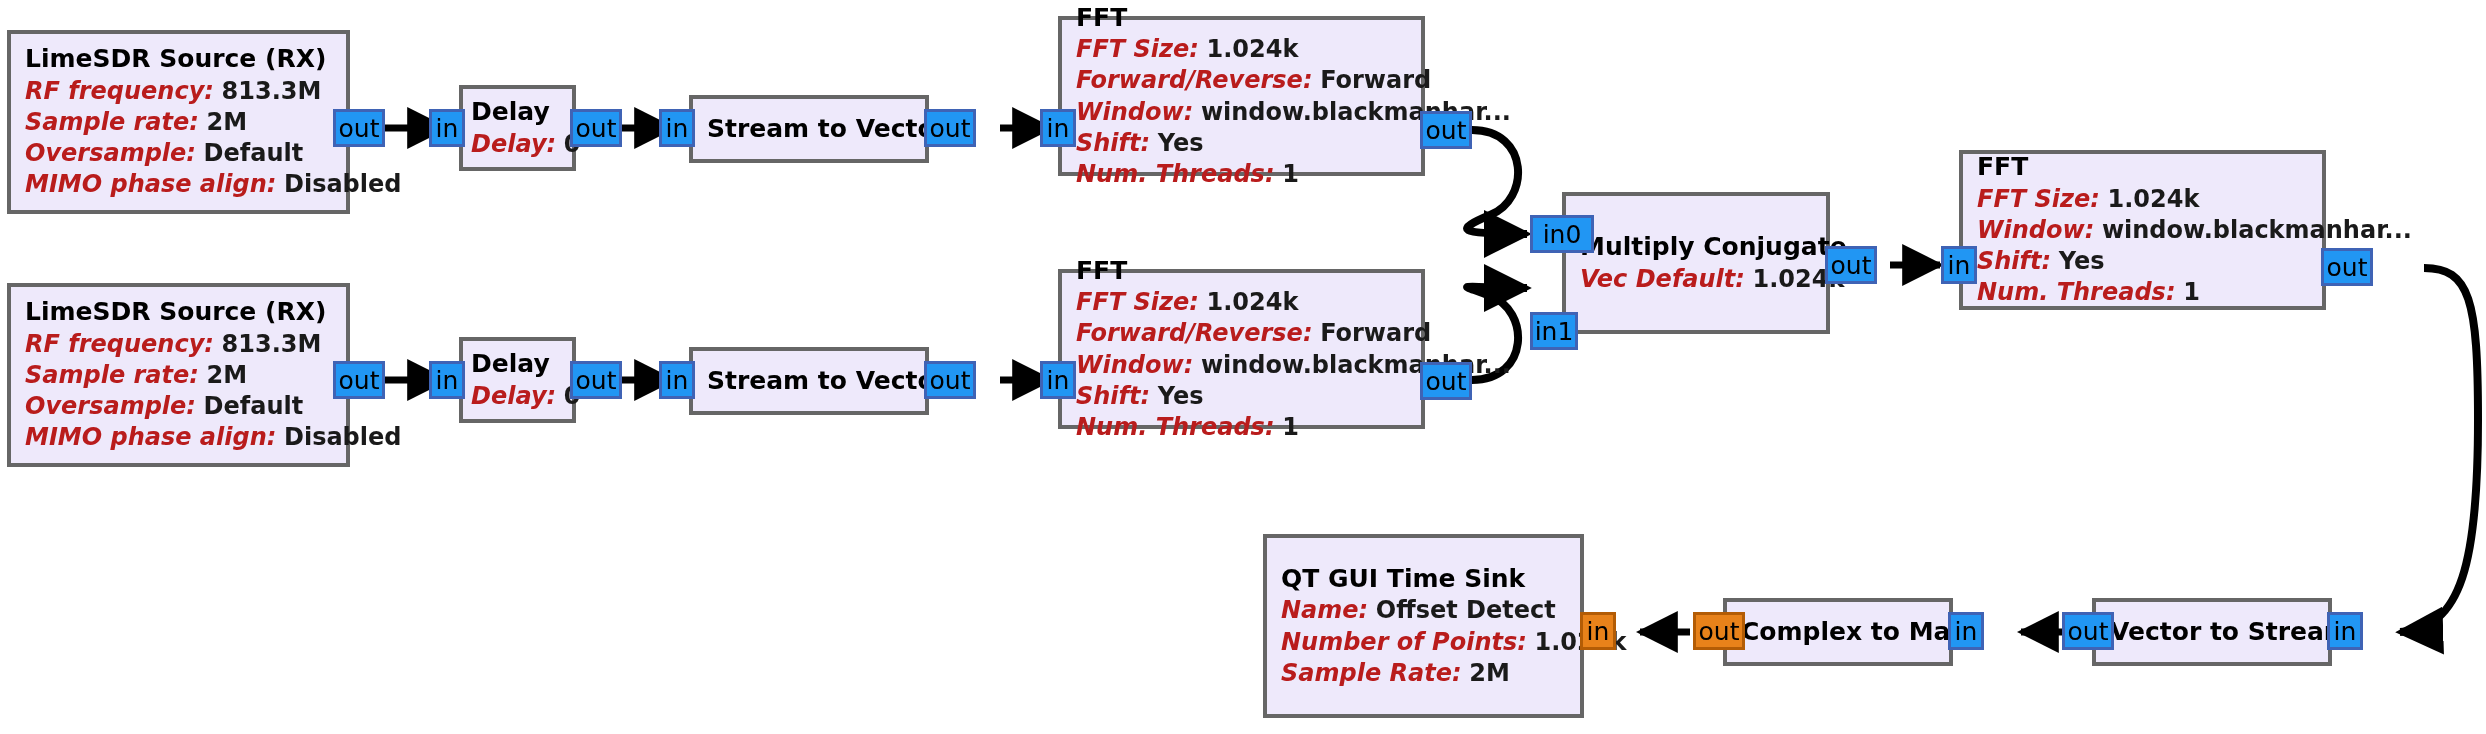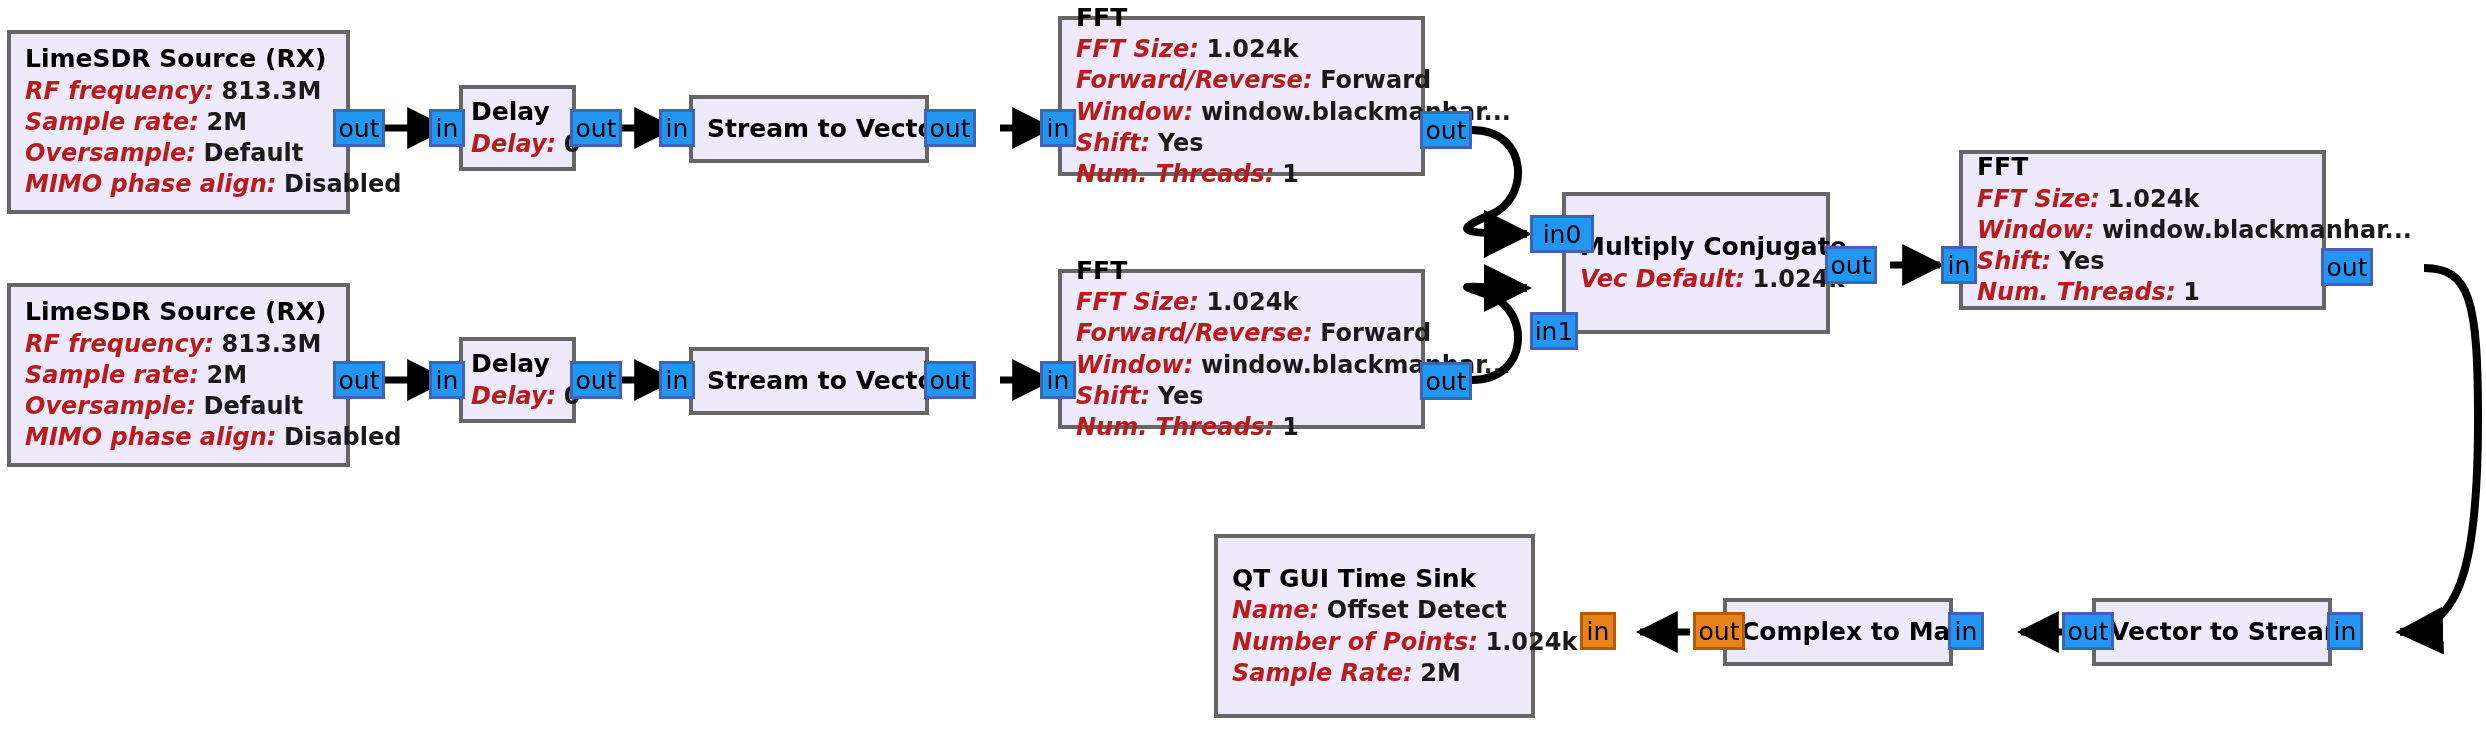--- a/index.html
+++ b/index.html
@@ -285,21 +285,21 @@
   </div>
   <div class="port complex" style="left:2327px; top:612px; width:36px;">in</div>
   <div class="port complex" style="left:2062px; top:612px; width:52px;">out</div>
 
   <div class="block oneline" style="left:1723px; top:598px; width:230px; height:68px;">
     <div class="block-title">Complex to Mag</div>
   </div>
   <div class="port complex" style="left:1948px; top:612px; width:36px;">in</div>
   <div class="port float" style="left:1693px; top:612px; width:52px;">out</div>
 
-  <div class="block" style="left:1214px; top:534px; width:321px; height:184px;">
+  <div class="block" style="left:1263px; top:534px; width:321px; height:184px;">
     <div class="block-title">QT GUI Time Sink</div>
     <div class="prop">
       <span class="k">Name:</span>
       <span class="v">Offset Detect</span>
     </div>
     <div class="prop">
       <span class="k">Number of Points:</span>
       <span class="v">1.024k</span>
     </div>
     <div class="prop">

